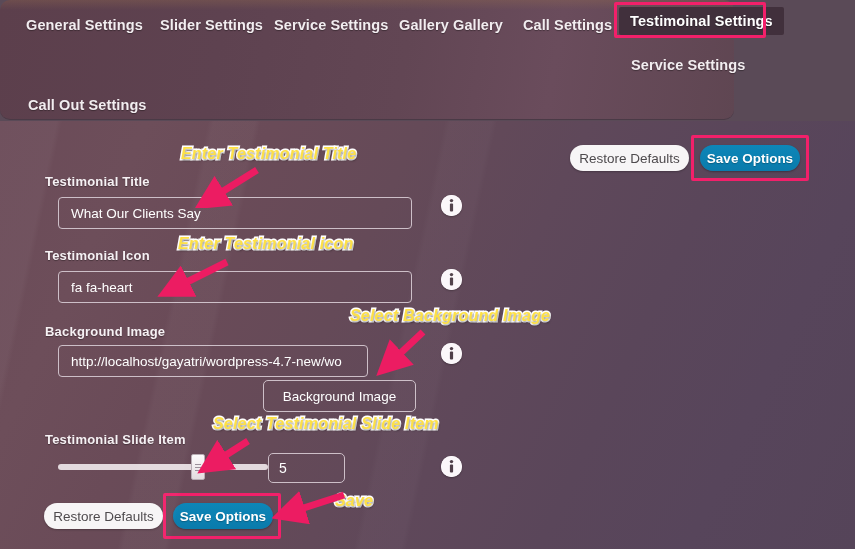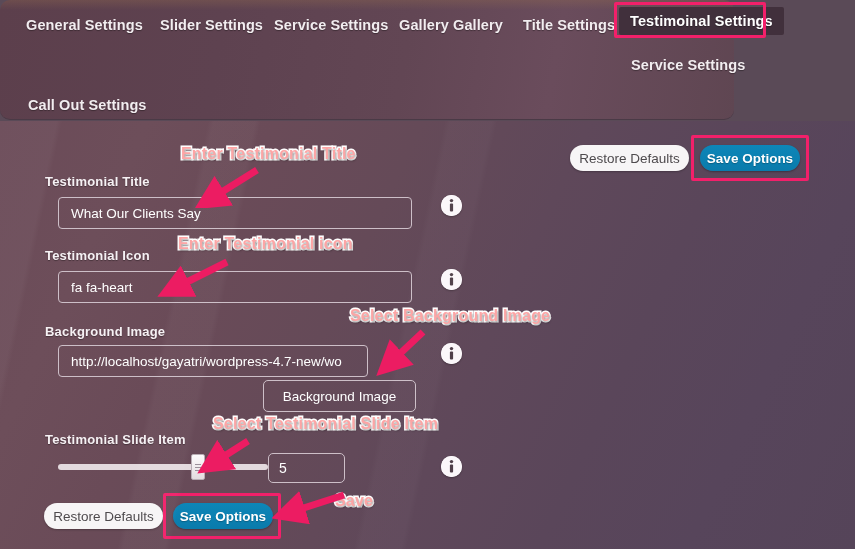--- a/index.html
+++ b/index.html
@@ -193,23 +193,24 @@
     background: linear-gradient(180deg,#0d86b8 0%,#0a7bab 100%);
     color: #ffffff;
     font-weight: 600;
     text-shadow: 0 1px 1px rgba(0,0,0,.25);
     box-shadow: 0 1px 2px rgba(0,0,0,.3);
   }
 
   
   .anno-text {
     position: absolute;
-    color: #fca5a5;
+    color: #fde047;
     font-size: 16px;
     font-weight: 800;
+    font-style: italic;
     letter-spacing: .2px;
     white-space: nowrap;
     -webkit-text-stroke: 3px #ffffff;
     paint-order: stroke fill;
     text-shadow: 1px 2px 2px rgba(0,0,0,.35);
     pointer-events: none;
   }
 
   .anno-arrow {
     position: absolute;
@@ -219,21 +220,21 @@
 </head>
 <body>
 
 <div id="nav-area">
 
   <div class="nav-row" style="top:12px;">
     <div class="nav-tab" style="left:20px;">General Settings</div>
     <div class="nav-tab" style="left:154px;">Slider Settings</div>
     <div class="nav-tab" style="left:268px;">Service Settings</div>
     <div class="nav-tab" style="left:393px;">Gallery Gallery</div>
-    <div class="nav-tab" style="left:517px;">Title Settings</div>
+    <div class="nav-tab" style="left:517px;">Call Settings</div>
     <div class="nav-tab active" style="left:619px; top:-5px;">Testimoinal Settings</div>
   </div>
 
   <div class="nav-row" style="top:52px;">
     <div class="nav-tab" style="left:625px;">Service Settings</div>
   </div>
 
   <div class="nav-row" style="top:92px;">
     <div class="nav-tab" style="left:22px;text-align:center;">Call Out Settings</div>
   </div>

